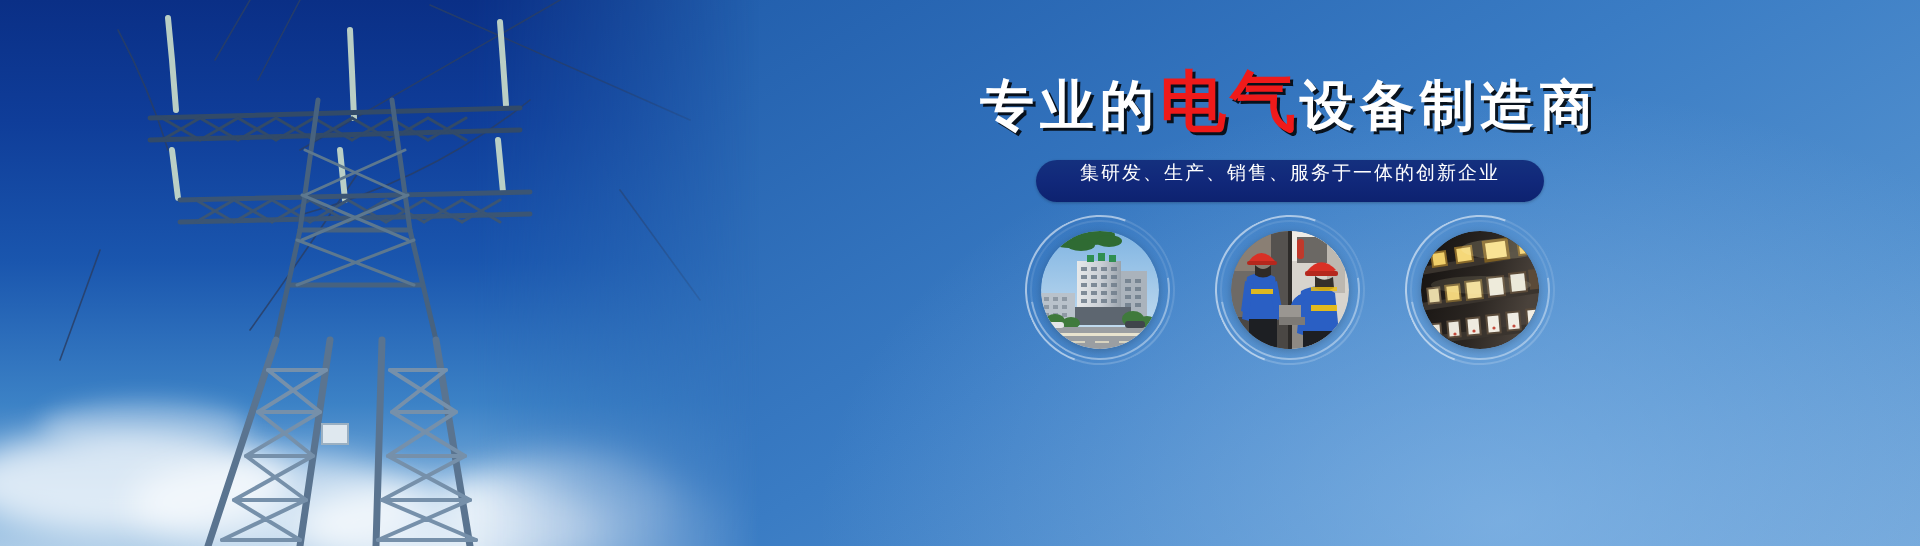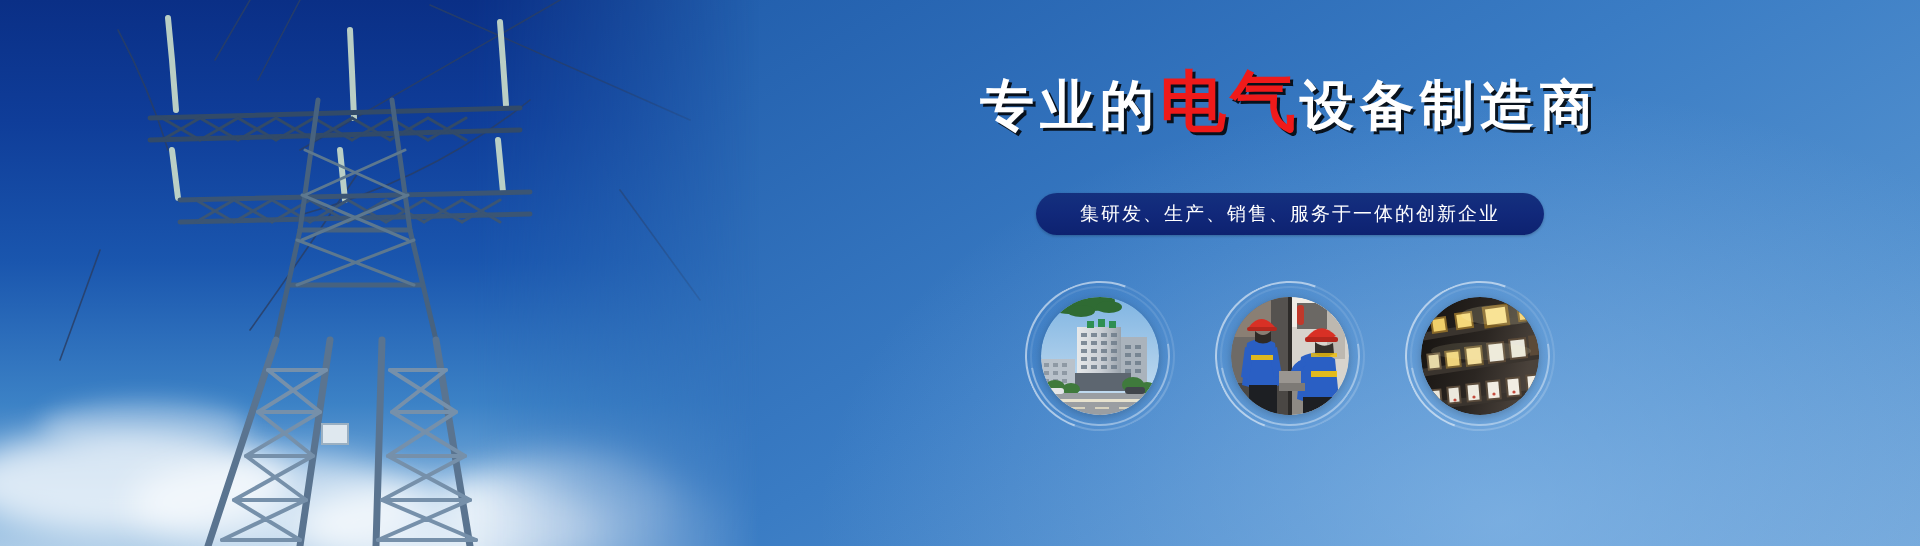--- a/index.html
+++ b/index.html
@@ -34,36 +34,36 @@
   .c5{ left:40px;   top:400px; width:210px; height:52px;  background:rgba(255,255,255,.32); filter:blur(11px);}
   .c6{ left:560px;  top:495px; width:220px; height:70px;  background:rgba(255,255,255,.45);}
 
   
   .tower{ position:absolute; left:0; top:0; width:760px; height:546px; }
   .tower svg{ display:block; }
 
   
   .content{
     position:absolute; left:660px; top:0; width:1260px; height:430px;
-    display:flex; flex-direction:column; align-items:center;gap:33px;
+    display:flex; flex-direction:column; align-items:center;
   }
 
   .headline{
     margin-top:68px;
     font-size:54px; font-weight:bold; line-height:1;
     letter-spacing:6px; white-space:nowrap;
     color:#ffffff;
     text-shadow:3px 3px 0 rgba(0,0,0,.85);
   }
   .headline .hl-accent{ color:#ef1a1a; font-size:66px; letter-spacing:4px; }
 
   .pill{
     margin-top:26px;
     height:42px; padding:0 44px;
-    display:flex; align-items:center; justify-content:center;
+    display:flex; align-items:flex-start; justify-content:center;
     border-radius:21px;
     background:linear-gradient(to bottom,#14307e 0%,#11287a 50%,#0d2270 100%);
     box-shadow:0 1px 3px rgba(0,0,0,.25);
     color:#ffffff; font-size:19px; letter-spacing:2px; white-space:nowrap;
   }
 
   .values{
     margin-top:22px;
     display:flex; gap:58px;
     color:#ffffff; font-size:23px; letter-spacing:3px;

